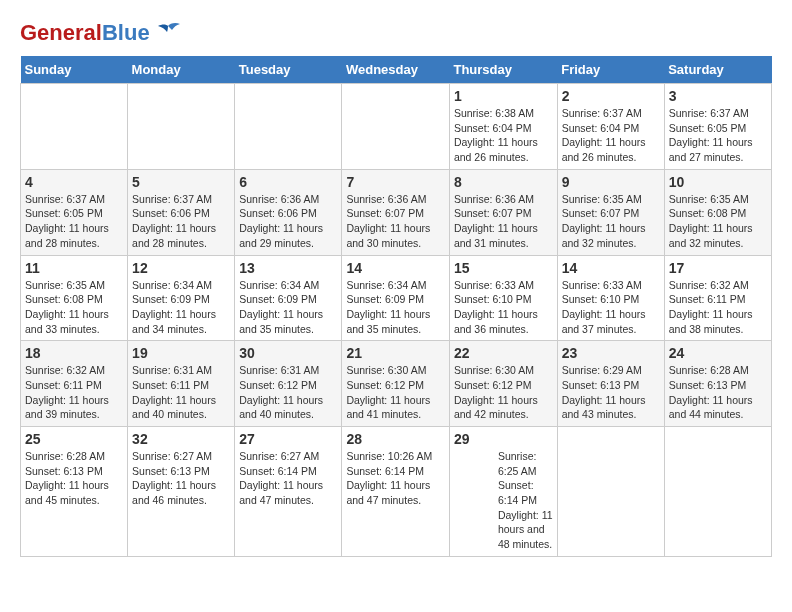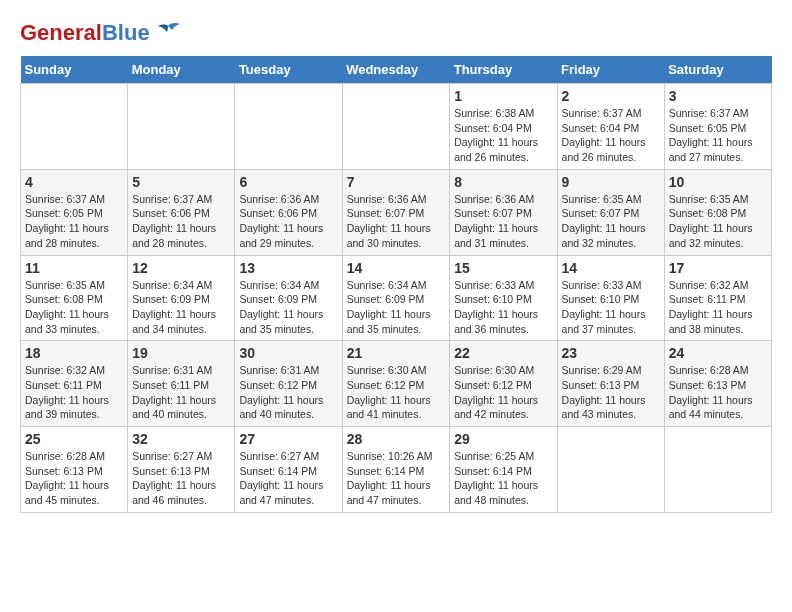--- a/index.html
+++ b/index.html
@@ -291,21 +291,21 @@
 Daylight: 11 hours and 47 minutes.</div>
         </td>
         <td>
           <span class="day-num">28</span>
           <div class="day-info" style="white-space: pre-line;">Sunrise: 10:26 AM
 Sunset: 6:14 PM
 Daylight: 11 hours and 47 minutes.</div>
         </td>
         <td>
           <span class="day-num">29</span>
-          <div class="day-info" style="white-space: pre-line;">Sunrise: 6:25 AM
+          <div class="day-info" style="white-space: pre-line; margin-left: 44px;">Sunrise: 6:25 AM
 Sunset: 6:14 PM
 Daylight: 11 hours and 48 minutes.</div>
         </td>
         <td class="empty-cell"></td>
         <td class="empty-cell"></td>
       </tr>
     </tbody>
 </table>
 
 </body></html>

